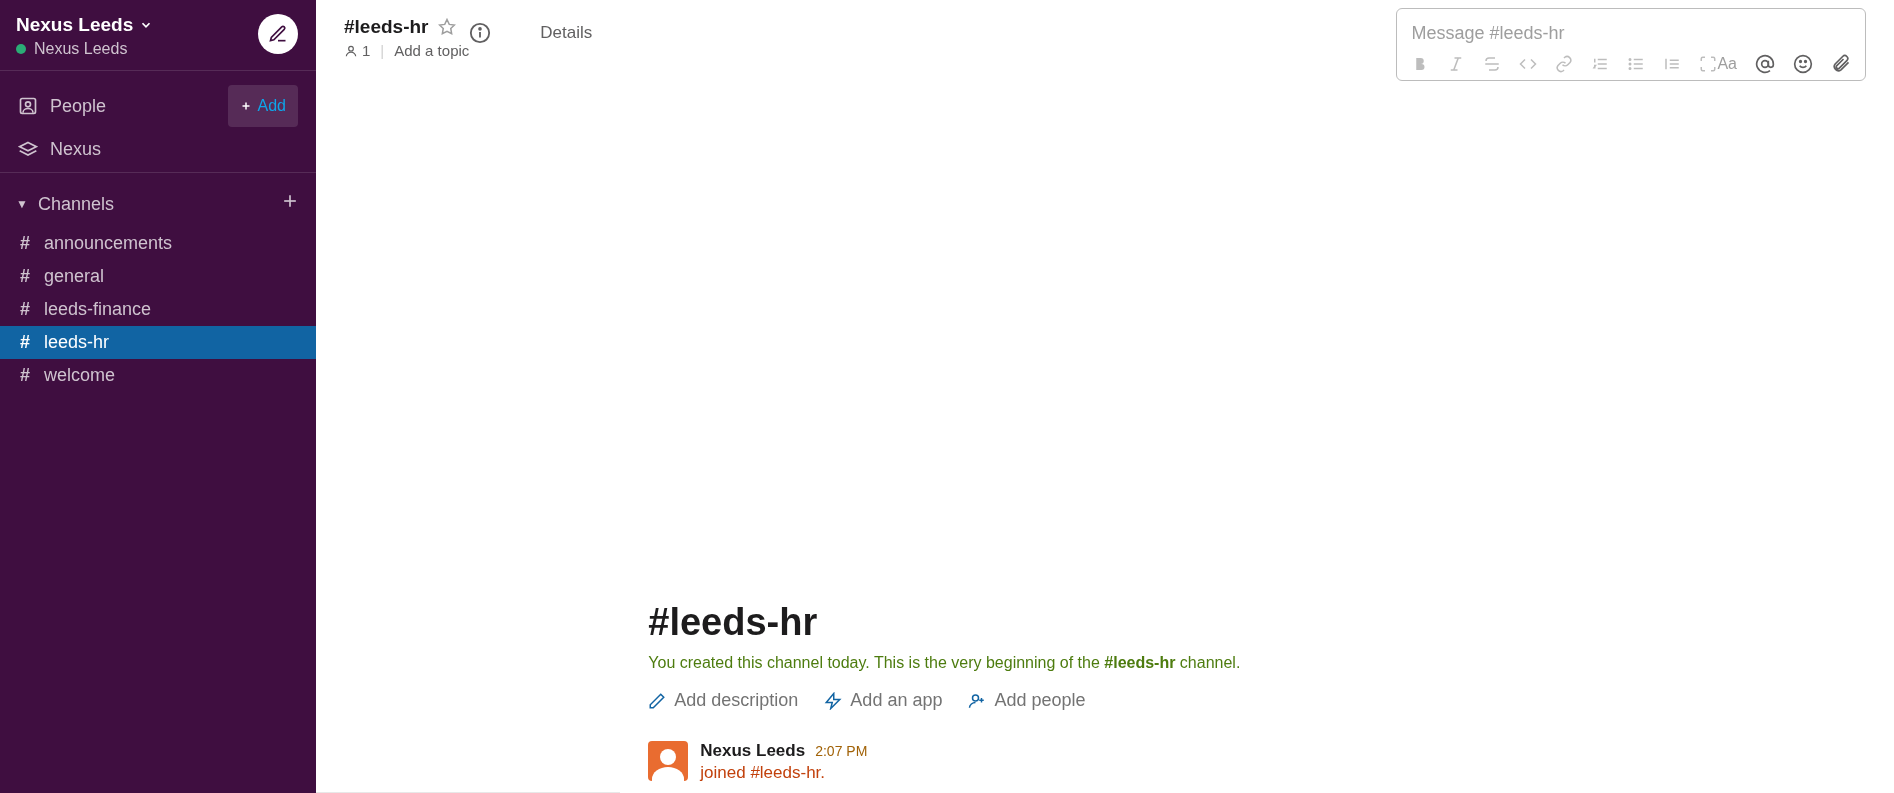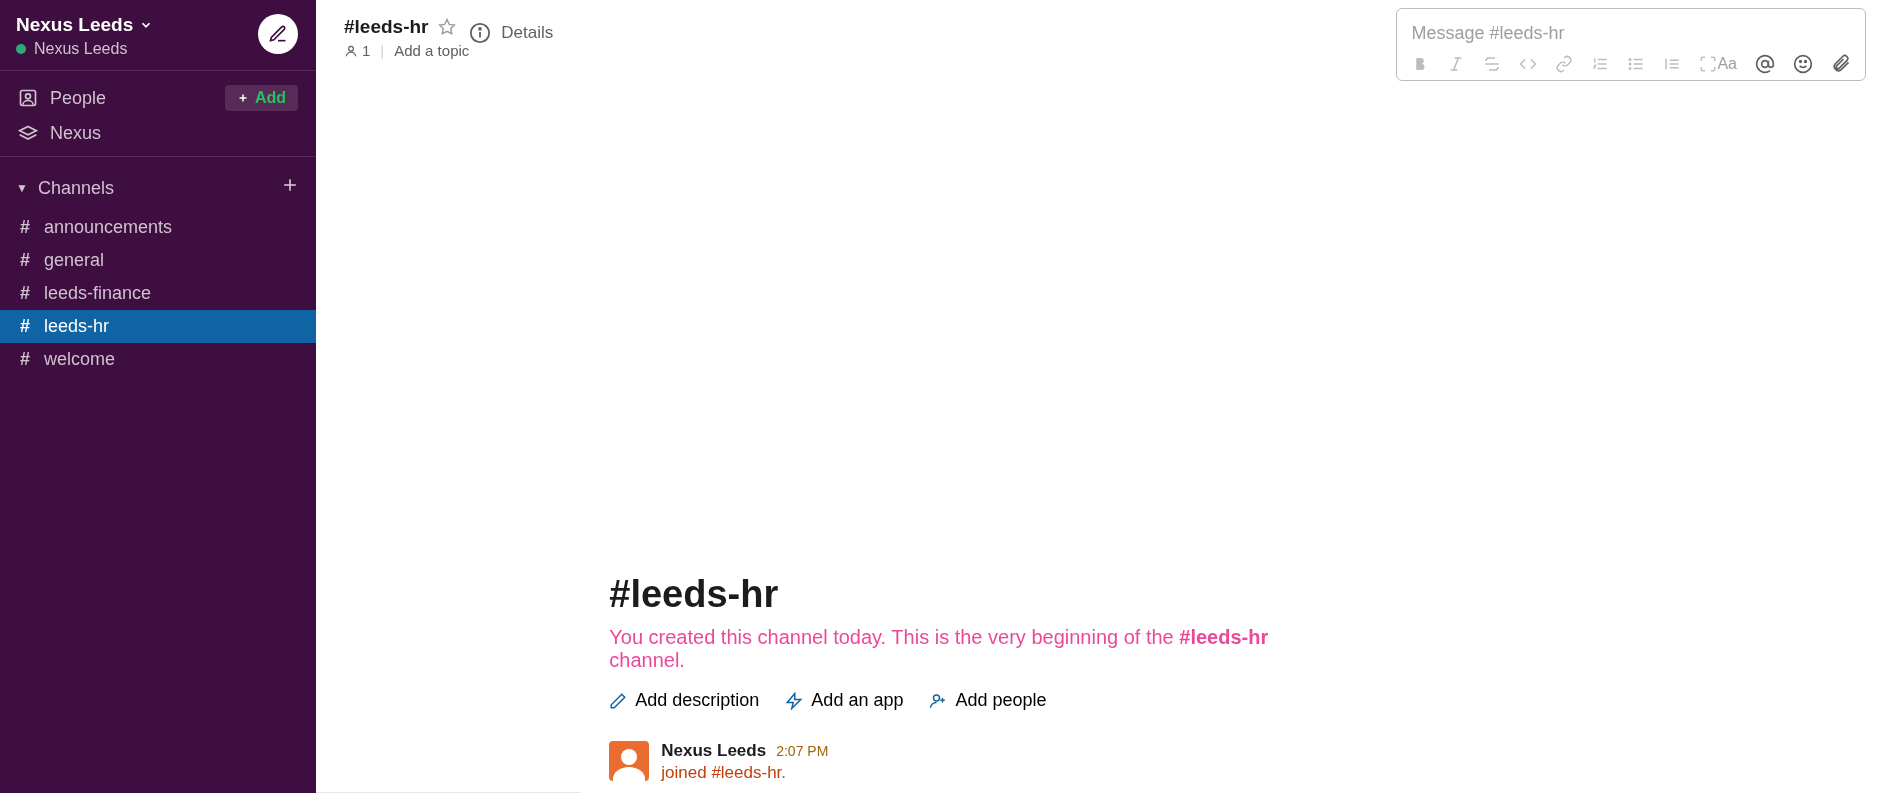--- a/index.html
+++ b/index.html
@@ -13,50 +13,50 @@
   .ws-name-row { display:flex; align-items:center; gap:6px; color:#fff; font-weight:900; font-size:19px; cursor:pointer; }
   .presence-row { display:flex; align-items:center; gap:8px; margin-top:4px; color:#cfc3cf; font-size:16px; }
   .presence-dot { width:10px; height:10px; border-radius:50%; background:#2bac76; display:inline-block; }
   .compose-btn { width:40px; height:40px; border-radius:50%; background:#fff; display:flex; align-items:center; justify-content:center; cursor:pointer; }
 
   .sb-section { padding: 8px 10px 6px 10px; border-bottom: 1px solid rgba(255,255,255,0.12); }
   .sb-row { display:flex; align-items:center; justify-content:space-between; padding:6px 8px; border-radius:4px; }
   .sb-row-left { display:flex; align-items:center; gap:12px; }
   .sb-row svg { flex:none; }
   .sb-row.clickable { cursor:pointer; }
-  .add-pill { background: rgba(255,255,255,0.12); color:#22c55e; font-weight:700; padding:4px 12px; border-radius:4px; display:flex; align-items:center; gap:6px; font-size:16px; cursor:pointer; }
+  .add-pill { background: rgba(255,255,255,0.12); color:#0ea5e9; font-weight:400; padding:12px 12px; border-radius:4px; display:flex; align-items:center; gap:6px; font-size:16px; cursor:pointer; }
 
   .sb-channels { padding-top:6px; }
   .sb-ch-header { display:flex; align-items:center; justify-content:space-between; padding:12px 16px 10px 16px; color:#cfc3cf; }
   .sb-ch-header-left { display:flex; align-items:center; gap:10px; cursor:pointer; }
   .sb-ch-header-left .caret { font-size:12px; }
   .sb-ch-header .plus { font-size:22px; cursor:pointer; color:#cfc3cf; }
   .ch-item { display:flex; align-items:center; gap:10px; padding:6px 16px; cursor:pointer; color:#cfc3cf; }
   .ch-item.active { background:#1164a3; color:#fff; }
   .ch-hash { width:18px; text-align:center; font-weight:600; }
 
   
   .main { flex:1; display:flex; min-width:0; }
   .topbar { display:flex; align-items:flex-start; justify-content:space-between; padding:16px 28px 10px 28px; border-bottom:1px solid #e8e8e8; }
   .tb-left { display:flex; flex-direction:column; gap:4px; }
   .tb-title-row { display:flex; align-items:center; gap:10px; }
   .tb-title { font-weight:900; font-size:19px; color:#1d1c1d; }
   .tb-sub { display:flex; align-items:center; gap:10px; color:#616061; font-size:15px; }
   .tb-sub .sep { color:#d0d0d0; }
   .tb-right { display:flex; align-items:center; gap:10px; color:#616061; font-size:17px; margin-top:6px; }
-  .tb-right .details { cursor:pointer; }
+  .tb-right .details { cursor:pointer;margin-left:39px; }
   .tb-right svg { cursor:pointer; }
 
   .content { flex:1; overflow:auto; padding: 0 28px; display:flex; flex-direction:column; justify-content:flex-end; }
   .intro { padding-top: 180px; padding-bottom: 12px; }
   .intro h1 { font-size:38px; font-weight:900; color:#1d1c1d; margin-bottom:10px; }
-  .intro p { font-size:20px; color:#ec4899; }
+  .intro p { font-size:16px; color:#4d7c0f; }
   .intro p strong { font-weight:800; }
   .intro-actions { display:flex; gap:26px; margin-top:18px; font-size:18px; }
-  .intro-actions a { color:#000000; text-decoration:none; display:flex; align-items:center; gap:8px; cursor:pointer; }
+  .intro-actions a { color:#737373; text-decoration:none; display:flex; align-items:center; gap:8px; cursor:pointer; }
 
   .message { display:flex; gap:12px; padding:18px 0 10px 0; }
   .avatar { width:40px; height:40px; background:#e96c30; border-radius:4px; position:relative; overflow:hidden; }
   .avatar::before { content:""; position:absolute; top:8px; left:12px; width:16px; height:16px; background:#fff; border-radius:50%; }
   .avatar::after { content:""; position:absolute; bottom:-10px; left:4px; width:32px; height:24px; background:#fff; border-radius:50% 50% 0 0; }
   .msg-body { display:flex; flex-direction:column; }
   .msg-head { display:flex; align-items:baseline; gap:10px; }
   .msg-author { font-weight:900; color:#1d1c1d; font-size:17px; }
   .msg-time { color:#a16207; font-size:14px; }
   .msg-text { color:#c2410c; font-size:17px; margin-top:2px; }

